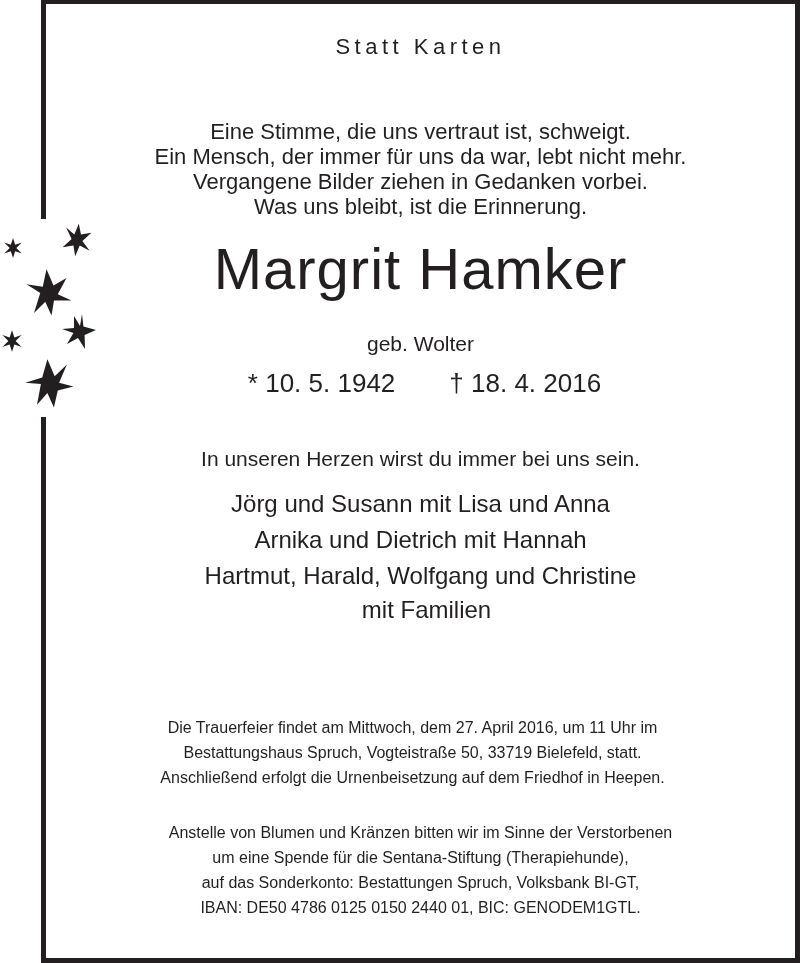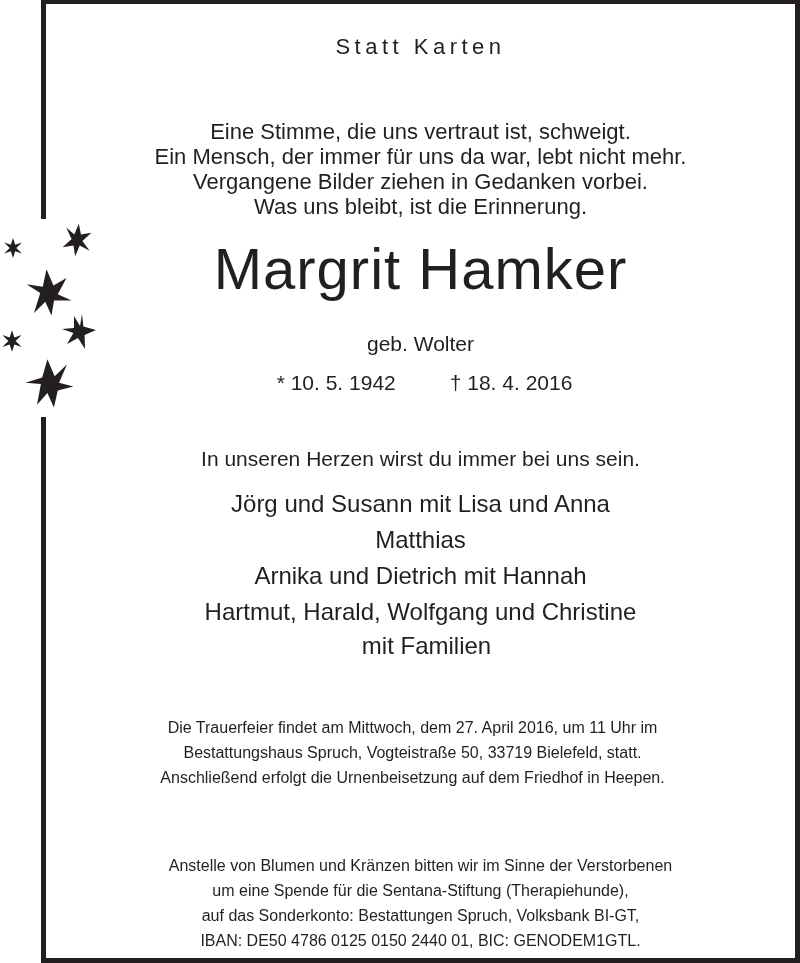--- a/index.html
+++ b/index.html
@@ -75,21 +75,21 @@
       position: absolute;
       left: 0; right: 0;
       top: 330px;
       font-size: 21px;
       line-height: 28px;
     }
     .dates {
       position: absolute;
       left: 8px; right: 0;
       top: 368px;
-      font-size: 21px;
+      font-size: 26px;
       line-height: 30px;
       white-space: nowrap;
     }
     .dates .gap { display: inline-block; width: 54px; }
     .motto {
       position: absolute;
       left: 0; right: 0;
       top: 444px;
       font-size: 21px;
       line-height: 30px;
@@ -110,21 +110,20 @@
       font-size: 16px;
       line-height: 25px;
     }
     .ceremony div, .donation div { white-space: nowrap; }
     .donation {
       position: absolute;
       left: 0; right: 0;
       top: 820px;
       font-size: 16px;
       line-height: 25px;
-      margin-top: 33px;
     }
   </style>
 </head>
 <body>
 
 <div class="frame-top"></div>
 <div class="frame-right"></div>
 <div class="frame-bottom"></div>
 <div class="frame-left-top"></div>
 <div class="frame-left-bottom"></div>
@@ -166,21 +165,20 @@
   <div class="maiden">geb. Wolter</div>
 
   <div class="dates">
     <span>* 10. 5. 1942</span><span class="gap"></span><span>† 18. 4. 2016</span>
   </div>
 
   <div class="motto">In unseren Herzen wirst du immer bei uns sein.</div>
 
   <div class="mourners">
     <div class="m-line">Jörg und Susann mit Lisa und Anna</div>
-    <div class="m-line">Matthias</div>
     <div class="m-line">Arnika und Dietrich mit Hannah</div>
     <div class="m-line">Hartmut, Harald, Wolfgang und Christine</div>
     <div class="m-line tight">mit Familien</div>
   </div>
 
   <div class="ceremony">
     <div>Die Trauerfeier findet am Mittwoch, dem 27. April 2016, um 11 Uhr im</div>
     <div>Bestattungshaus Spruch, Vogteistraße 50, 33719 Bielefeld, statt.</div>
     <div>Anschließend erfolgt die Urnenbeisetzung auf dem Friedhof in Heepen.</div>
   </div>

